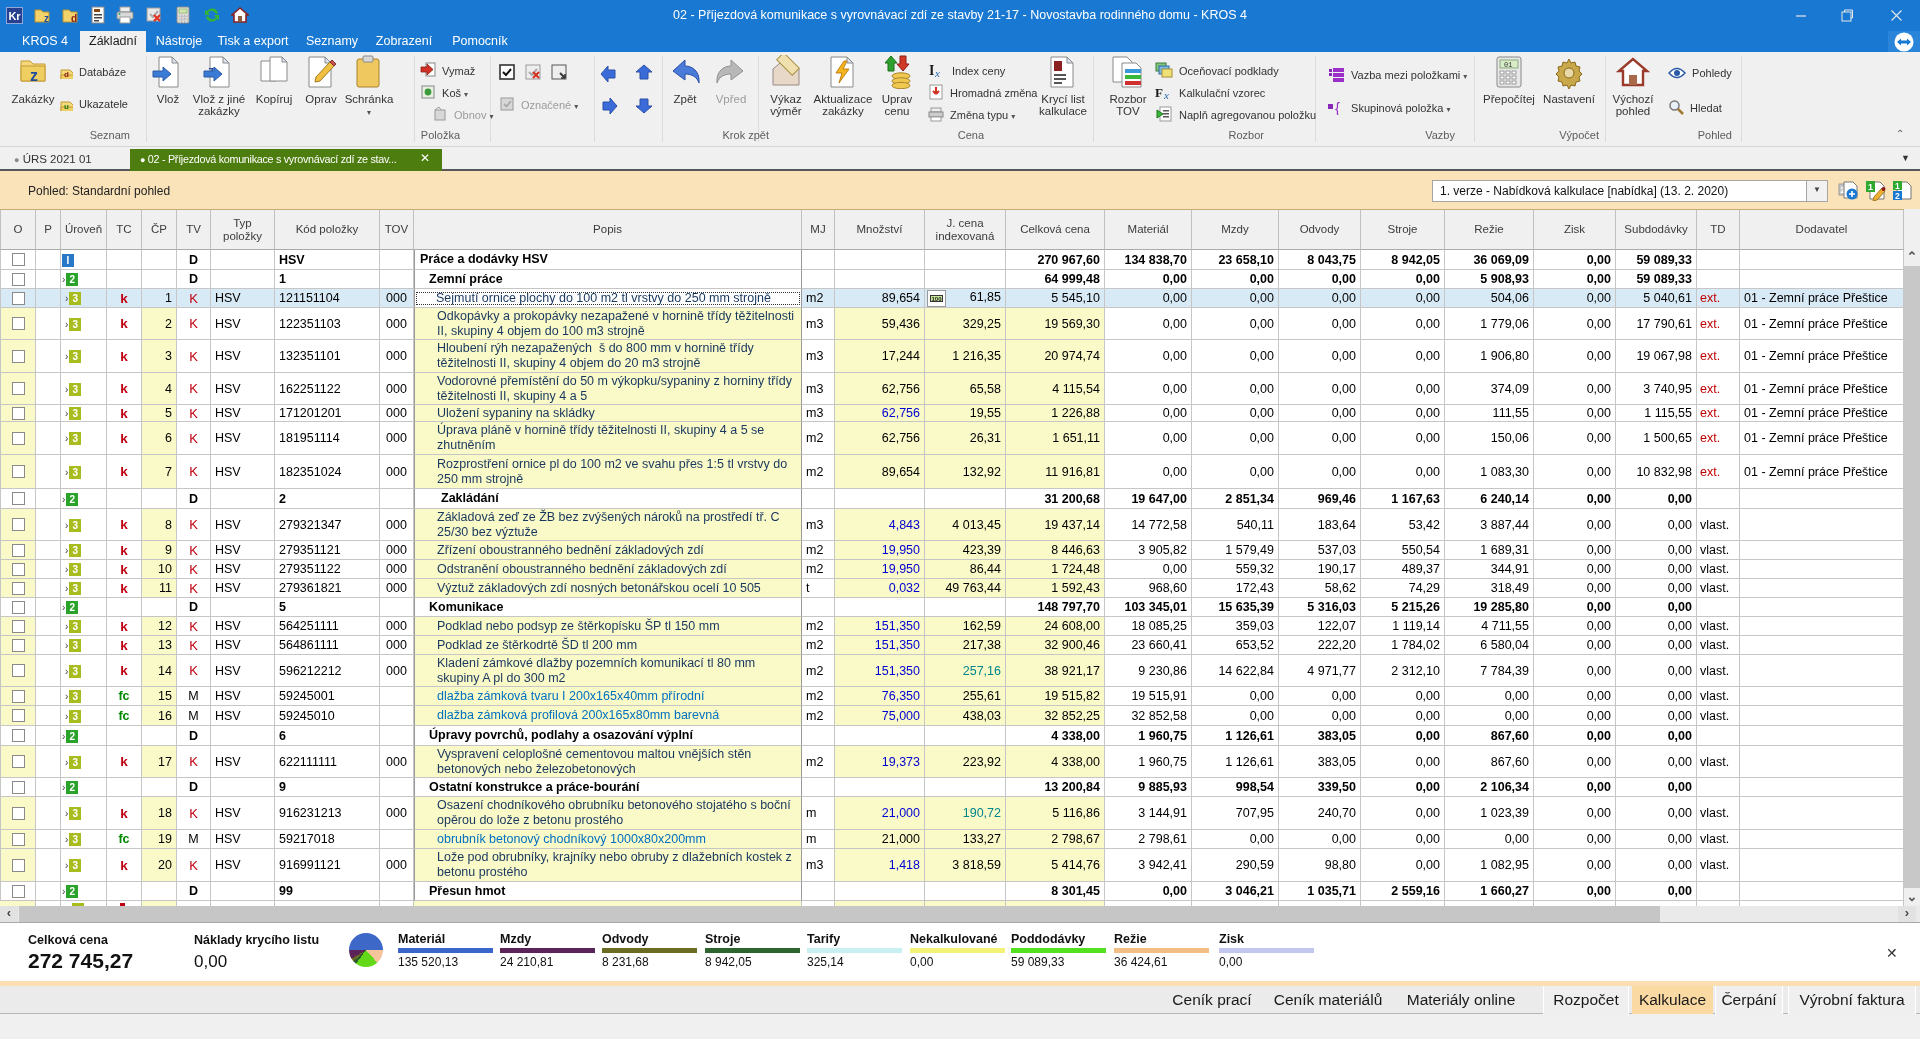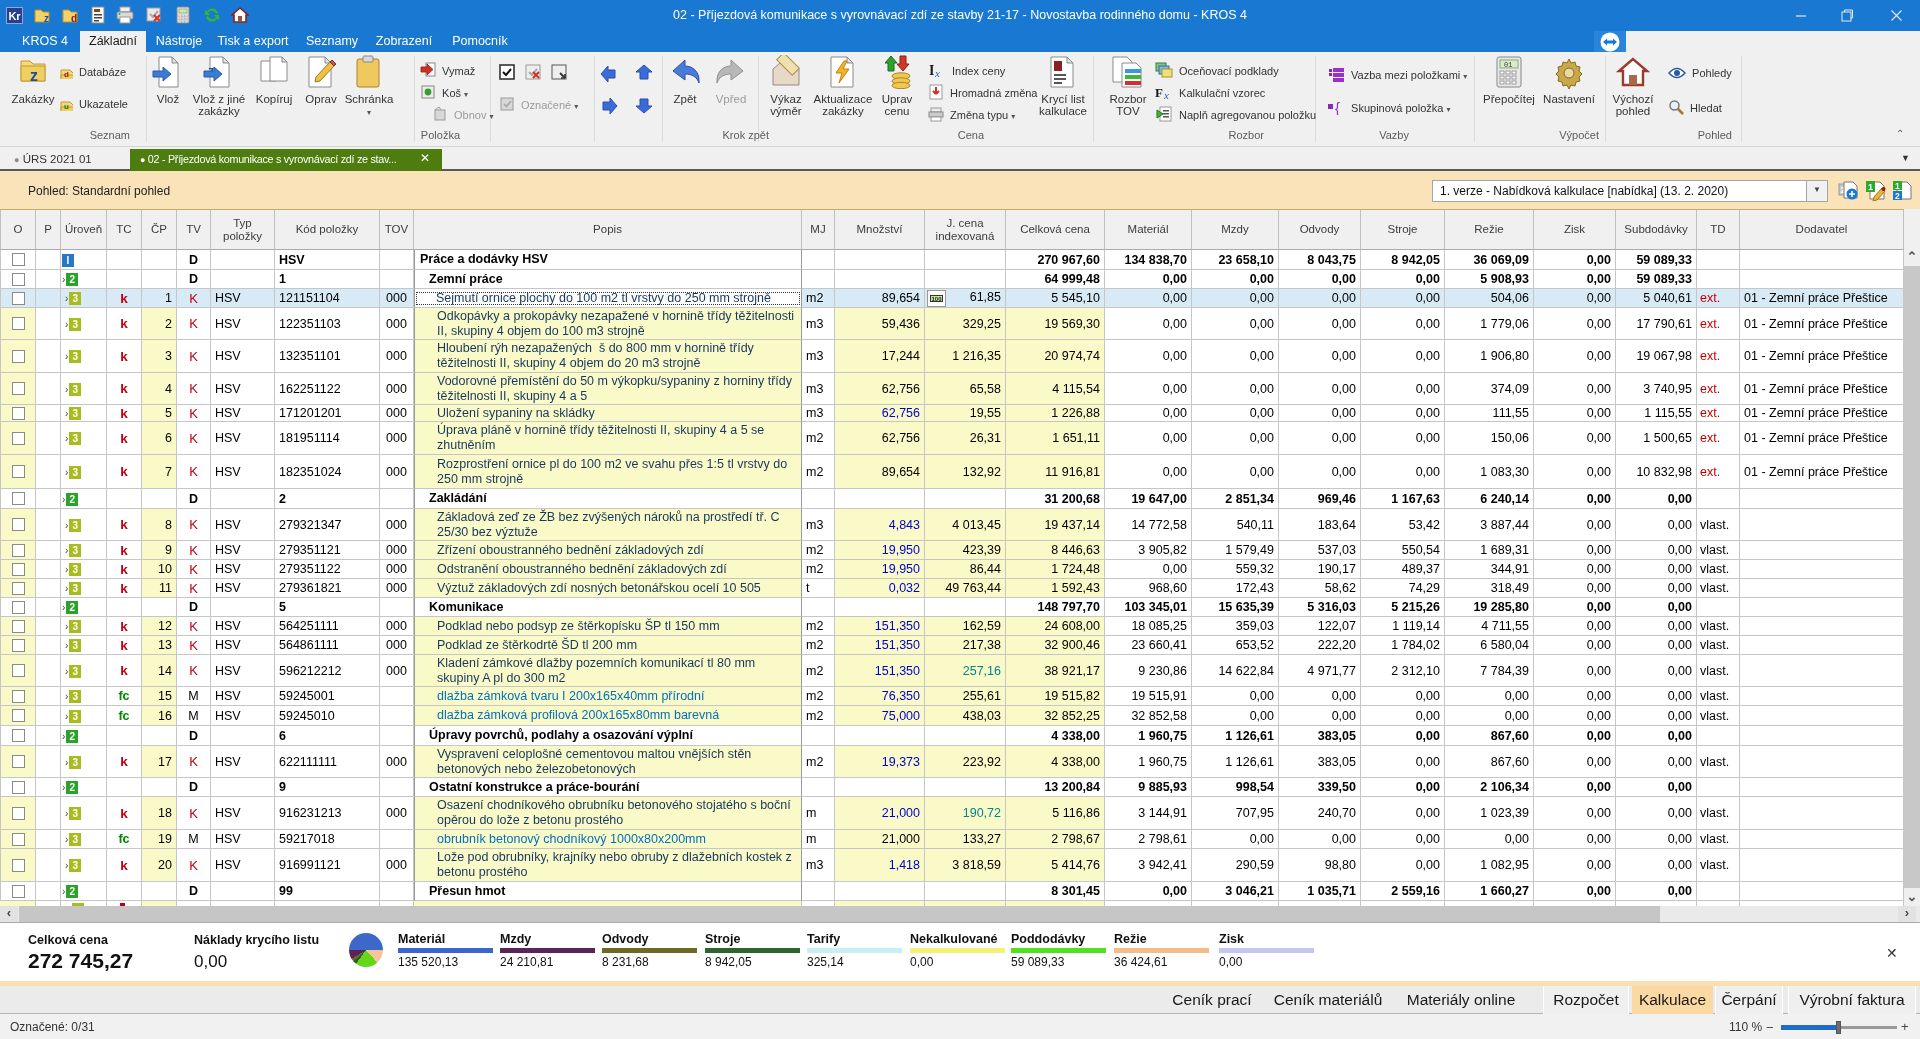--- a/index.html
+++ b/index.html
@@ -2,21 +2,21 @@
 <html><head><meta charset="utf-8">
 <style>
 *{margin:0;padding:0;box-sizing:border-box}
 html,body{width:1920px;height:1039px;overflow:hidden;font-family:"Liberation Sans",sans-serif}
 #app{position:relative;width:1920px;height:1039px;background:#f0f0f0}
 .abs{position:absolute}
 
 #title{position:absolute;left:0;top:0;width:1920px;height:31px;background:#1878d2}
 #title .t{position:absolute;left:0;right:0;top:8px;text-align:center;color:#fff;font-size:12.5px}
 
-#menu{position:absolute;left:0;top:31px;width:1626px;height:21px;background:#1878d2}
+#menu{position:absolute;left:0;top:31px;width:1920px;height:21px;background:#1878d2}
 .mtab{position:absolute;top:0;height:21px;color:#fff;font-size:12.5px;text-align:center;line-height:20px}
 .mtab.act{background:#f0f0f0;color:#1a1a1a}
 
 #ribbon{position:absolute;left:0;top:52px;width:1920px;height:95px;background:#f0f0f0;border-bottom:1px solid #d5d5d5}
 .rsep{position:absolute;top:4px;height:86px;width:1px;background:#dcdcdc}
 .rlabel{position:absolute;top:77px;height:14px;font-size:11px;color:#5c5c5c;text-align:right;width:120px;margin-left:-60px}
 .rbig{position:absolute;top:3px;width:76px;margin-left:-38px;text-align:center;font-size:11.5px;color:#333}
 .rbig .ric{height:36px;margin-bottom:2px}
 .rsm{position:absolute;height:16px;font-size:11px;color:#333;white-space:nowrap}
 .rsm svg,.rsm .ric16{vertical-align:-3px;margin-right:3px}
@@ -190,21 +190,21 @@
       <div class="rsep" style="left:1093px"></div>
       <div class="rsep" style="left:1315px"></div>
       <div class="rsep" style="left:1474px"></div>
       <div class="rsep" style="left:1605px"></div>
       <div class="rsep" style="left:1741px"></div>
       <div class="rlabel" style="left:70px">Seznam</div>
       <div class="rlabel" style="left:400px">Položka</div>
       <div class="rlabel" style="left:709px">Krok zpět</div>
       <div class="rlabel" style="left:924px">Cena</div>
       <div class="rlabel" style="left:1204px">Rozbor</div>
-      <div class="rlabel" style="left:1349px">Vazby</div>
+      <div class="rlabel" style="left:1395px">Vazby</div>
       <div class="rlabel" style="left:1539px">Výpočet</div>
       <div class="rlabel" style="left:1672px">Pohled</div>
       <div class="rbig" style="left:33px"><div class="ric"><svg width="30" height="30" viewBox="0 0 30 30" style="">
             <path d="M3 6h9l3 3h12v17H3z" fill="#f5d87a" stroke="#c49a35"></path>
             <path d="M3 11h24v15H3z" fill="#efce62" stroke="#c49a35"></path>
             <text x="12" y="26" font-size="16" font-weight="bold" fill="#1f4e9c" font-family="Liberation Sans">z</text>
           </svg></div>Zakázky</div>
       <div class="rsm" style="left:58px;top:12px"><svg width="15" height="15" viewBox="0 0 15 15" style="">
           <path d="M3 6h9l3 3h12v17H3z" fill="#f5d87a" stroke="#c49a35"></path>
           <path d="M3 11h24v15H3z" fill="#efce62" stroke="#c49a35"></path>
@@ -775,21 +775,21 @@
               <span class="cb"></span>
             </td>
             <td></td>
             <td class="lv"><span class="ar">›</span><span class="b2">2</span></td>
             <td></td>
             <td></td>
             <td class="dv">D</td>
             <td></td>
             <td class="kod"><b>2</b></td>
             <td></td>
-            <td class="pp" style="padding-left:14px"><b>Zakládání</b></td>
+            <td class="pp" style="padding-left:26px"><b>Zakládání</b></td>
             <td></td>
             <td></td>
             <td></td>
             <td class="num"><b>31 200,68</b></td>
             <td class="num"><b>19 647,00</b></td>
             <td class="num"><b>2 851,34</b></td>
             <td class="num"><b>969,46</b></td>
             <td class="num"><b>1 167,63</b></td>
             <td class="num"><b>6 240,14</b></td>
             <td class="num"><b>0,00</b></td>
@@ -1381,22 +1381,12 @@
     <div id="orangestrip"></div>
 <div id="foottabs">
       <div class="ft " style="left:1170px;width:84px">Ceník prací</div>
       <div class="ft " style="left:1264px;width:128px">Ceník materiálů</div>
       <div class="ft " style="left:1402px;width:118px">Materiály online</div>
       <div class="ft lt" style="left:1543px;width:86px">Rozpočet</div>
       <div class="ft on" style="left:1632px;width:81px">Kalkulace</div>
       <div class="ft lt" style="left:1715px;width:68px">Čerpání</div>
       <div class="ft lt" style="left:1788px;width:128px">Výrobní faktura</div>
     </div>
-<div id="status">
-      <div class="lbl">Označené: 0/31</div>
-      <div id="zoomlbl">110 %</div>
-      <div class="abs" style="left:1766px;top:5px;font-size:13px;color:#444">−</div>
-      <div class="abs" style="left:1781px;top:1026px;"></div>
-      <div class="abs" style="left:1781px;top:11px;width:116px;height:3px;background:#999"></div>
-      <div class="abs" style="left:1781px;top:10px;width:55px;height:5px;background:#1e6bc8"></div>
-      <div class="abs" style="left:1836px;top:6px;width:5px;height:13px;background:#6e6e6e;border:1px solid #555"></div>
-      <div class="abs" style="left:1901px;top:4px;font-size:13px;color:#444">+</div>
-    </div>
 </div>
 </body></html>

